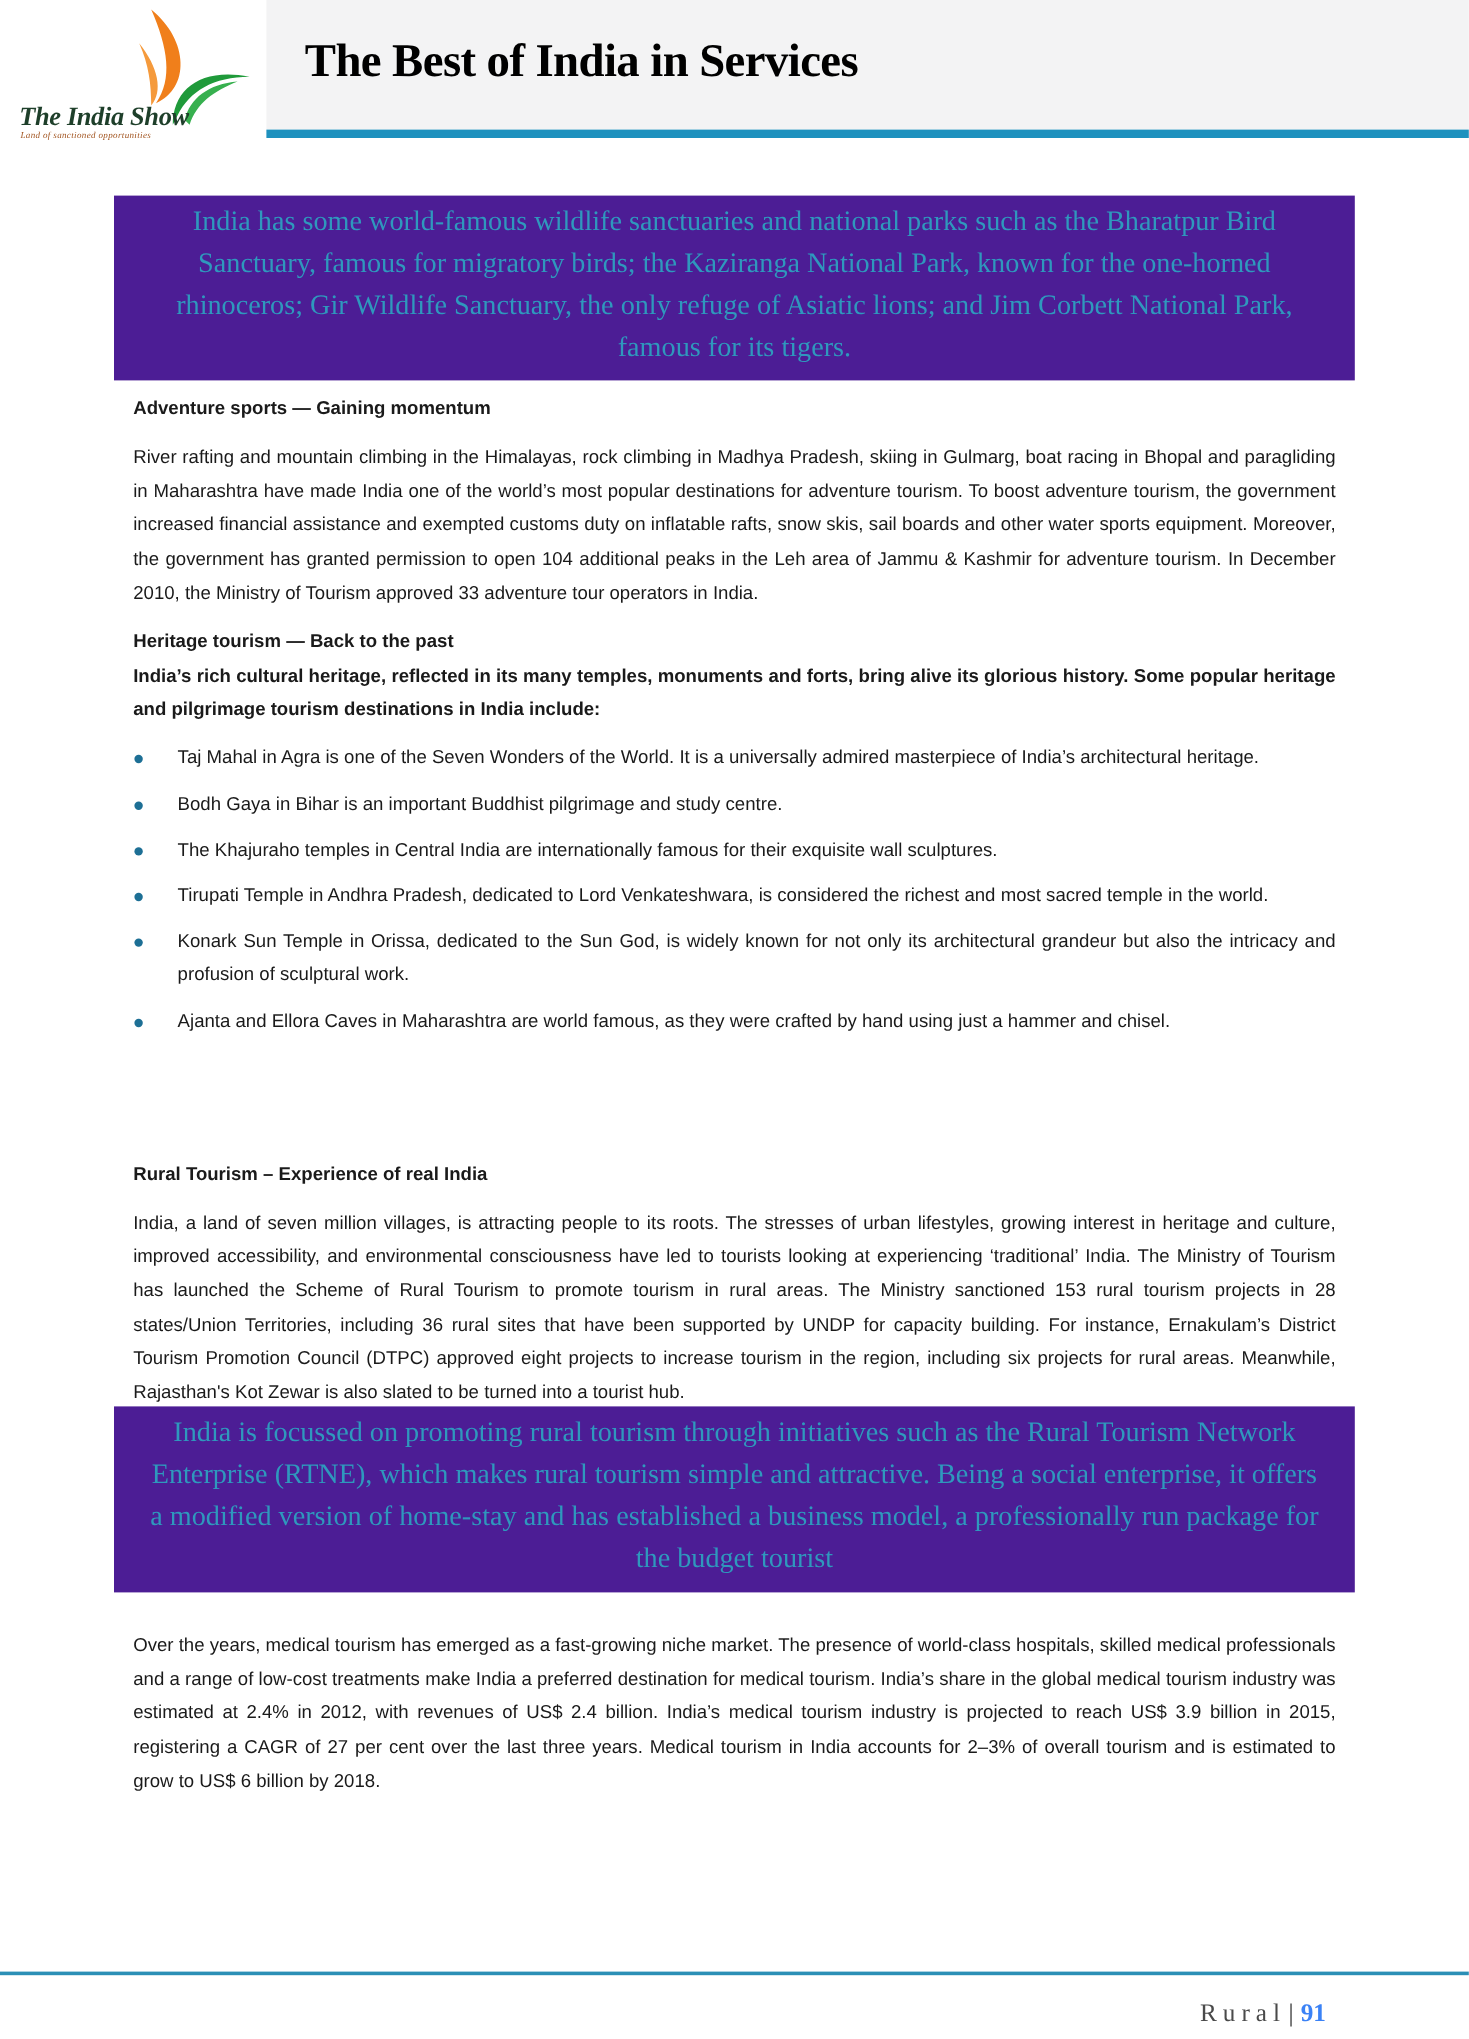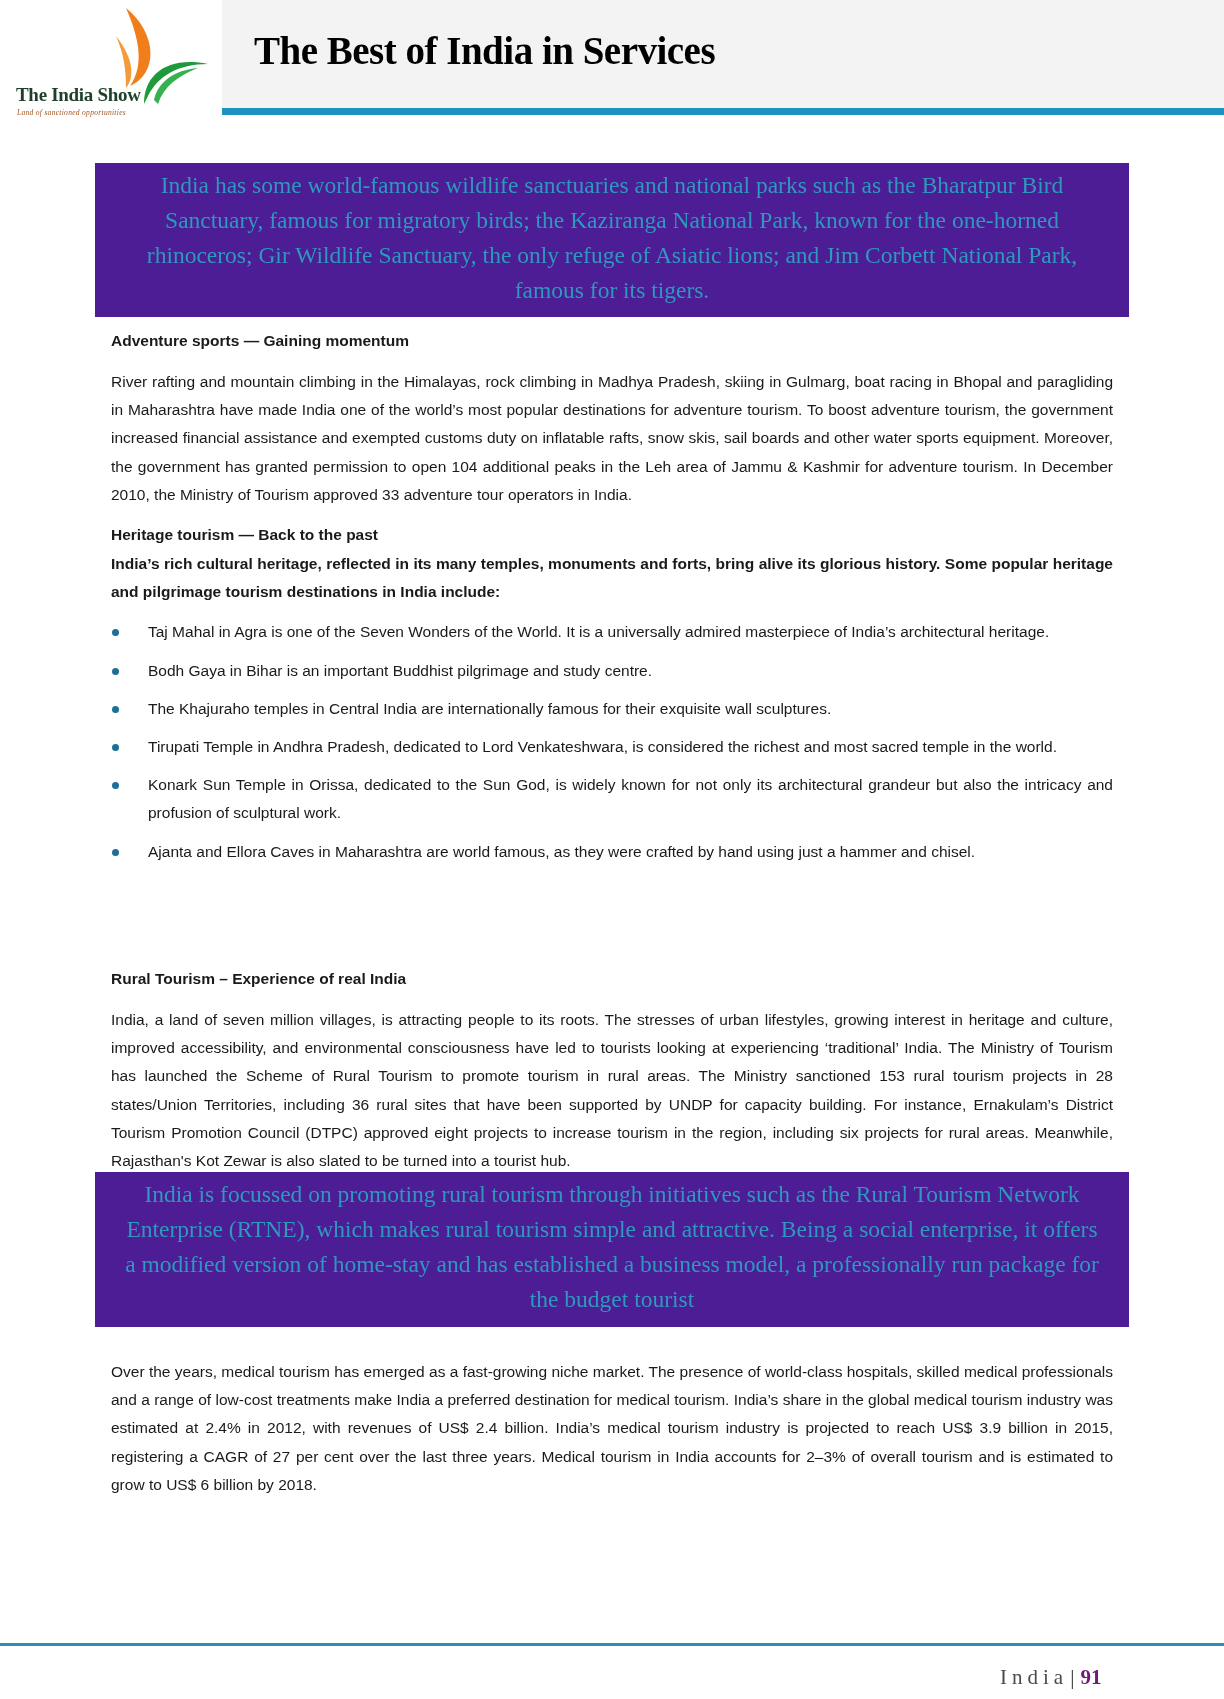--- a/index.html
+++ b/index.html
@@ -3,21 +3,21 @@
   <meta charset="utf-8">
   <style>
     html, body { margin: 0; padding: 0; background: #ffffff; }
     body { width: 1224px; height: 1699px; position: relative; overflow: hidden;
            font-family: "Liberation Sans", sans-serif; color: #1a1a1a; }
 
     
     .logo { position: absolute; left: 8px; top: 4px; width: 210px; height: 118px; }
     .logo svg { position: absolute; left: 0; top: 0; }
     .logo-name { position: absolute; left: 8px; top: 80px; font-family: "Liberation Serif", serif;
-                 font-weight: bold; font-size: 19px; color: #1e3f2a; letter-spacing: -0.3px; text-align: center; }
+                 font-style: italic; font-weight: bold; font-size: 22px; color: #1e3f2a; letter-spacing: -0.3px; text-align: center; }
     .logo-tag { position: absolute; left: 9px; top: 104px; font-family: "Liberation Serif", serif;
                 font-style: italic; font-size: 7.5px; color: #a0521d; letter-spacing: 0.3px; }
     .header-band { position: absolute; left: 222px; top: 0; width: 1002px; height: 108px; background: #f3f3f4; }
     .header-rule { position: absolute; left: 222px; top: 108px; width: 1002px; height: 7px; background: #1e91be; }
     .page-title { position: absolute; left: 254px; top: 28px; font-family: "Liberation Serif", serif;
                   font-weight: bold; font-size: 39px; color: #000000; letter-spacing: -0.5px; }
 
     
     .callout { position: absolute; left: 95px; width: 1034px; background: #4c1d95;
                font-family: "Liberation Serif", serif; color: #2f98bd; font-size: 23.5px;
@@ -34,21 +34,21 @@
               text-align: justify; margin-bottom: 10px; }
     .bullet-dot { position: absolute; left: 1px; top: 11px; width: 7px; height: 7px; border-radius: 50%;
                   background: #1d6f95; }
 
     
     .footer-rule { position: absolute; left: 0; top: 1643px; width: 1224px; height: 3px; background: #2b8fb6; }
     .page-number { position: absolute; left: 1000px; top: 1665px; font-family: "Liberation Serif", serif;
                    font-size: 21px; color: #4a4a4a; }
     .page-word { letter-spacing: 5px; }
     .page-sep { margin: 0 6px 0 2px; color: #333; }
-    .page-num { font-weight: bold; color: #701a75; }
+    .page-num { font-weight: bold; color: #3b82f6; }
   </style>
 </head>
 <body>
 
 <div class="logo">
   <svg width="210" height="118" viewBox="0 0 210 118">
 
     <path d="M118 4 C150 30 150 70 122 82 C136 62 132 36 118 4 Z" fill="#f07f1b"></path>
     <path d="M108 32 C124 52 128 72 118 84 C118 66 116 50 108 32 Z" fill="#f59a3c"></path>
 
@@ -111,14 +111,14 @@
 <div class="callout callout-2">
   <span>India is focussed on promoting rural tourism through initiatives such as the Rural Tourism Network Enterprise (RTNE), which makes rural tourism simple and attractive. Being a social enterprise, it offers a modified version of home-stay and has established a business model, a professionally run package for the budget tourist</span>
 </div>
 
 <div class="section" style="top:1341px;">
   <p class="para" style="margin-top:17px;">Over the years, medical tourism has emerged as a fast-growing niche market. The presence of world-class hospitals, skilled medical professionals and a range of low-cost treatments make India a preferred destination for medical tourism. India’s share in the global medical tourism industry was estimated at 2.4% in 2012, with revenues of US$ 2.4 billion. India’s medical tourism industry is projected to reach US$ 3.9 billion in 2015, registering a CAGR of 27 per cent over the last three years. Medical tourism in India accounts for 2–3% of overall tourism and is estimated to grow to US$ 6 billion by 2018.</p>
 </div>
 
 <div class="footer-rule"></div>
 <div class="page-number">
-  <span class="page-word">India</span><span class="page-sep">|</span><span class="page-num">91</span>
+  <span class="page-word">Rural</span><span class="page-sep">|</span><span class="page-num">91</span>
 </div>
 
 </body></html>

